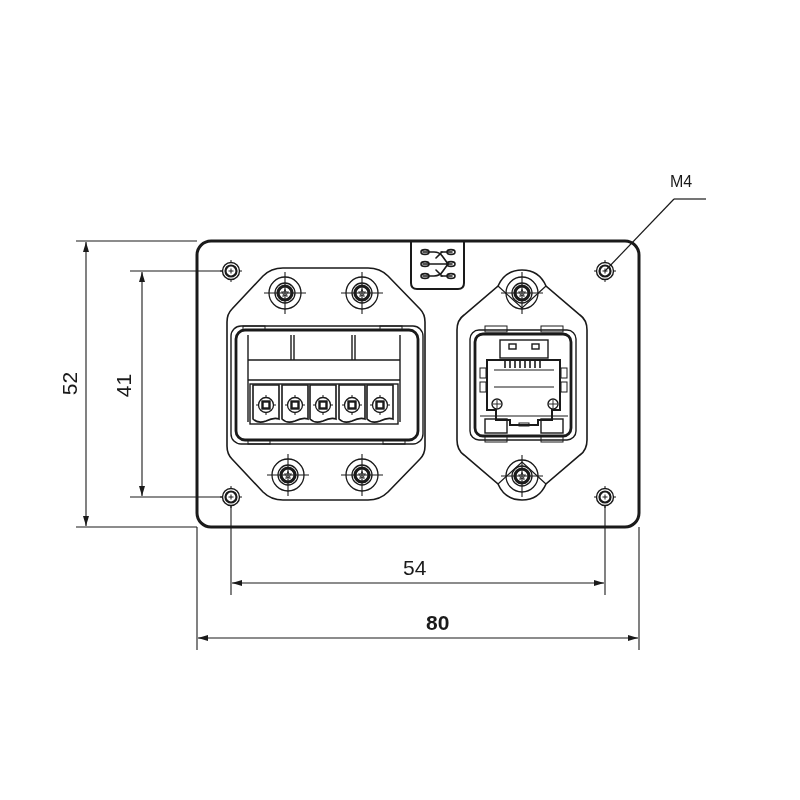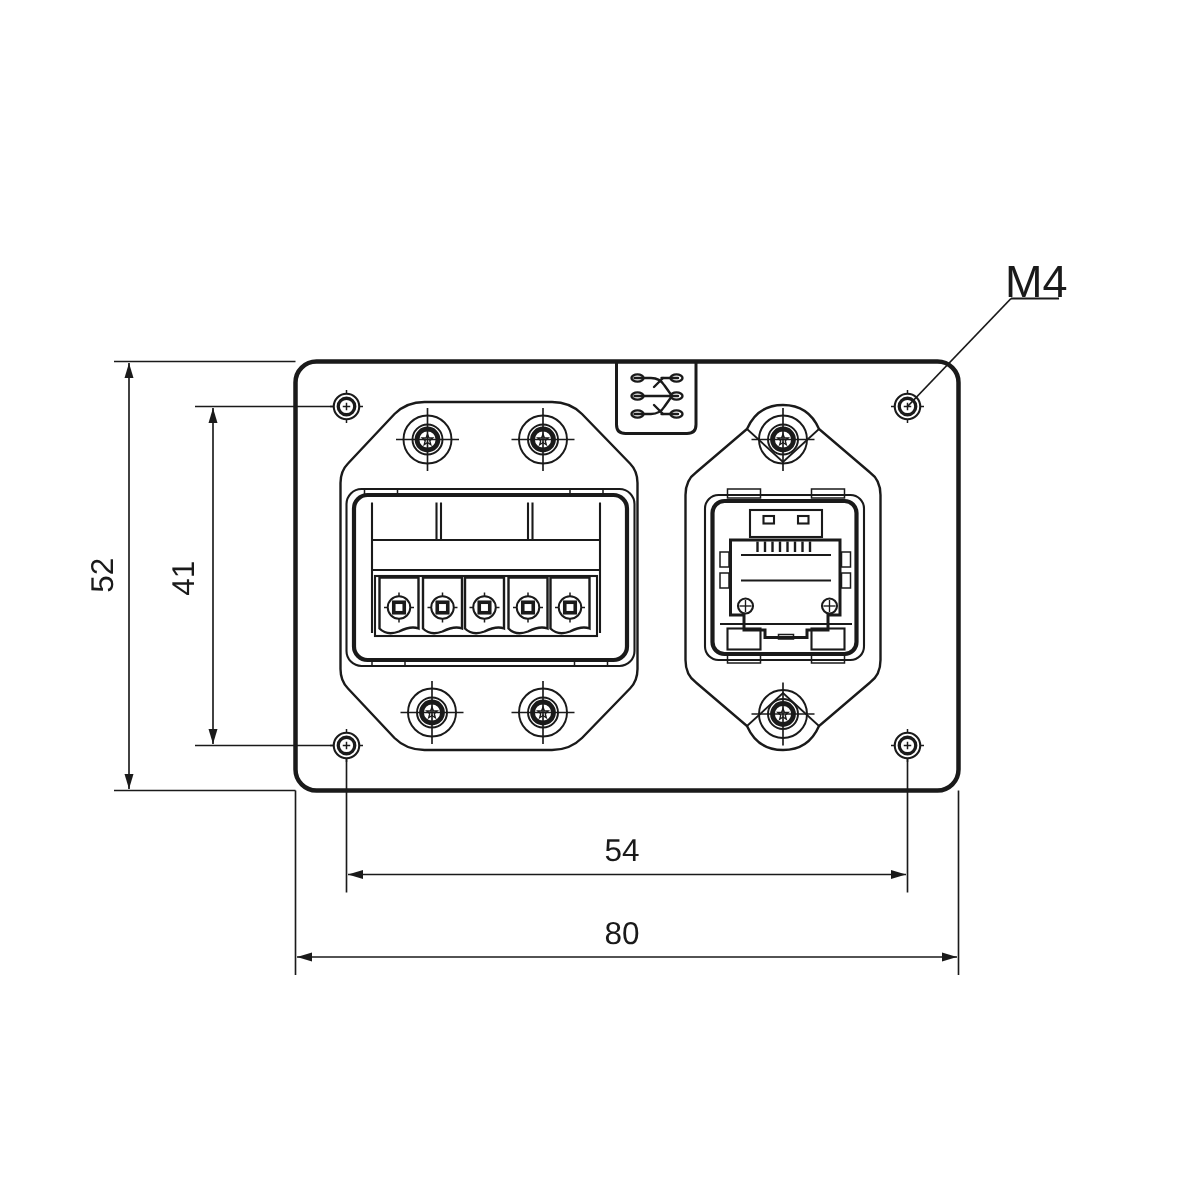--- a/index.html
+++ b/index.html
@@ -197,17 +197,17 @@
     <line x1="232" y1="583" x2="604" y2="583" stroke="#1a1a1a" stroke-width="1.1" marker-start="url(#arr)" marker-end="url(#arr)"></line>
   </g>
 
   <g>
     <line x1="197" y1="527" x2="197" y2="650" stroke="#1a1a1a" stroke-width="1.1"></line>
     <line x1="639" y1="527" x2="639" y2="650" stroke="#1a1a1a" stroke-width="1.1"></line>
     <line x1="198" y1="638" x2="638" y2="638" stroke="#1a1a1a" stroke-width="1.1" marker-start="url(#arr)" marker-end="url(#arr)"></line>
   </g>
 </svg>
 
-<div class="lbl" style="left:670px; top:174px; font-size:30px;">M4</div>
+<div class="lbl" style="left:670px; top:174px; font-size:16px;">M4</div>
 <div class="lbl vert" style="left:54px; top:373px; width:30px; text-align:center;">52</div>
 <div class="lbl vert" style="left:108px; top:375px; width:30px; text-align:center;">41</div>
 <div class="lbl" style="left:403px; top:557px;">54</div>
-<div class="lbl" style="left:403px; top:612px;">80</div>
+<div class="lbl" style="left:426px; top:612px;font-weight:bold;">80</div>
 
 </body></html>

